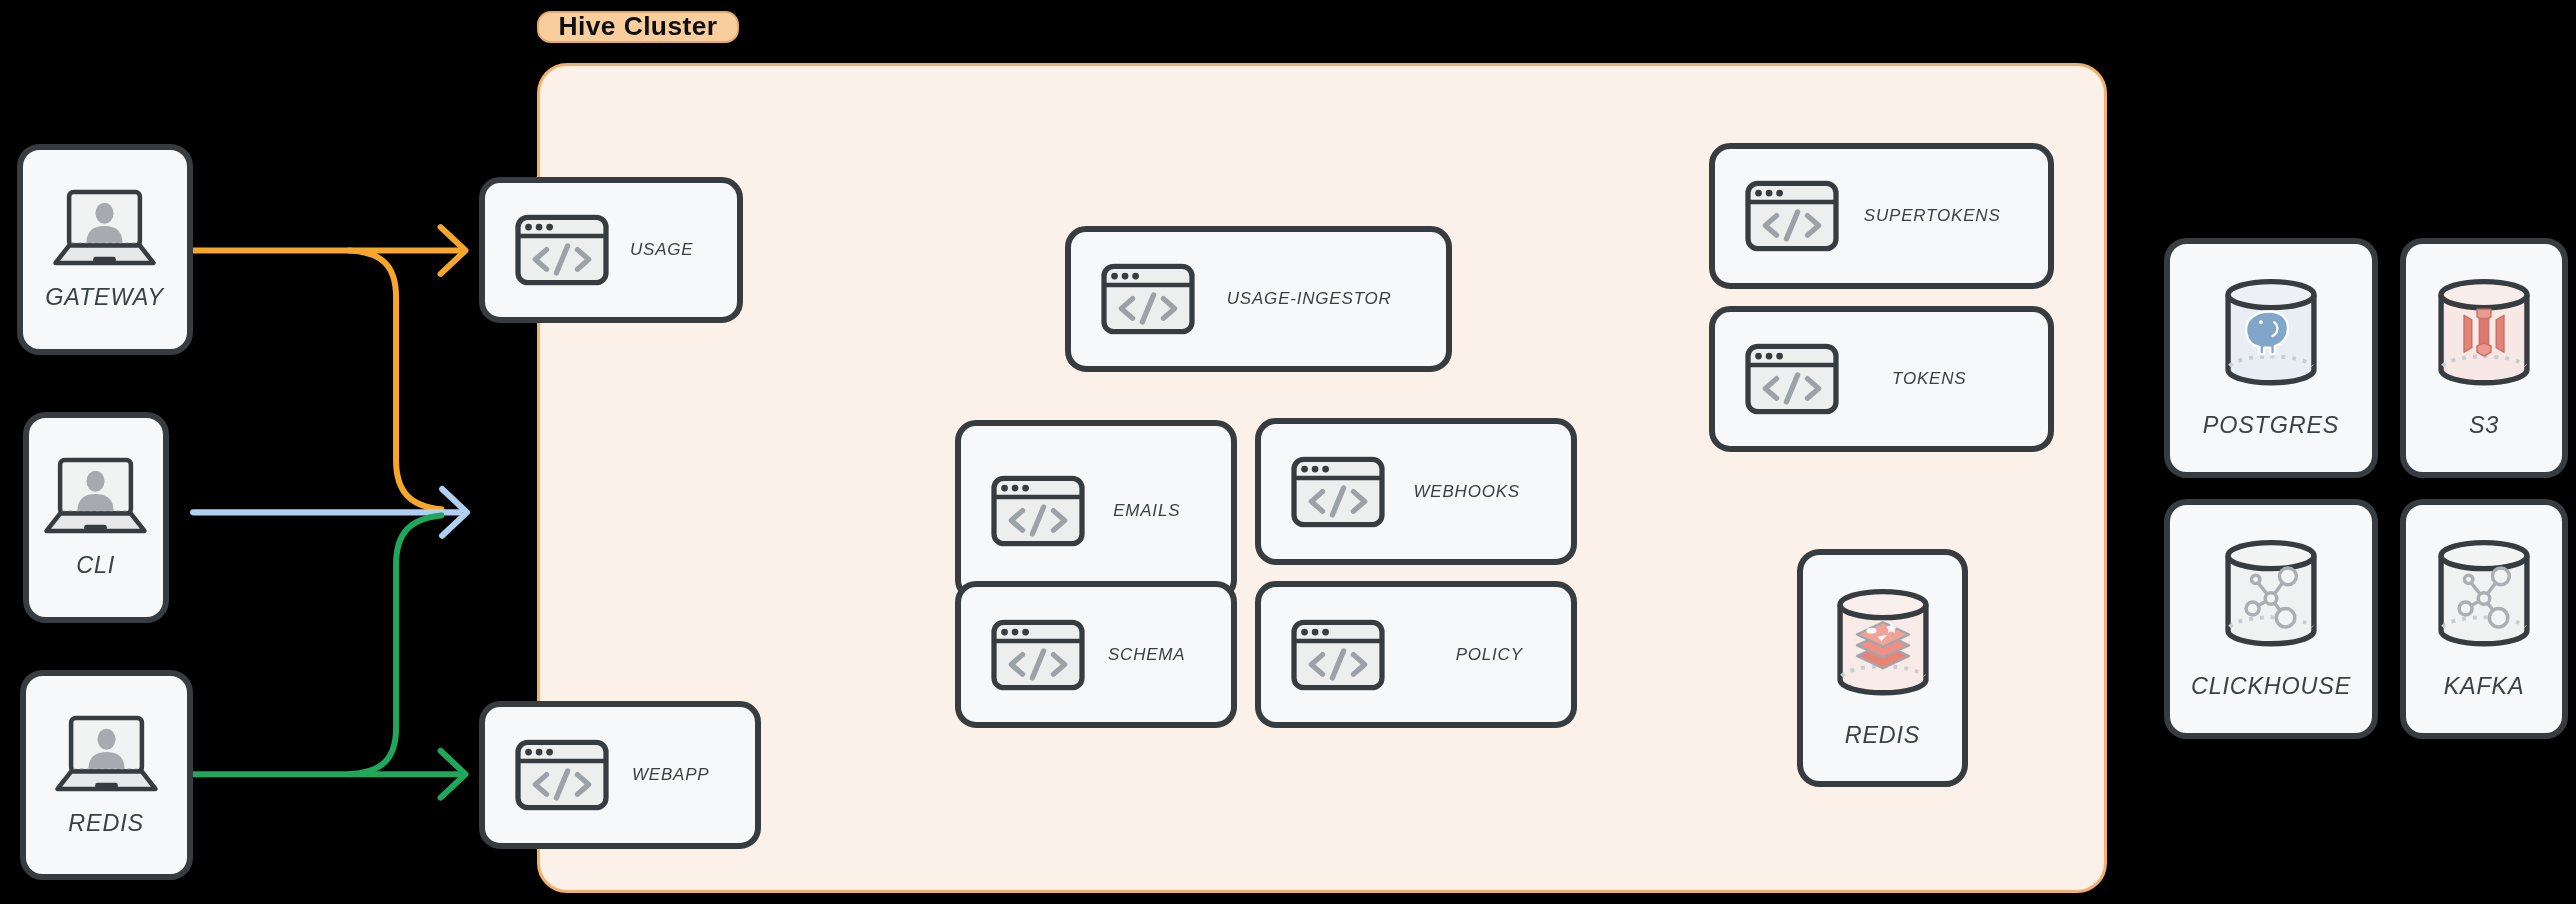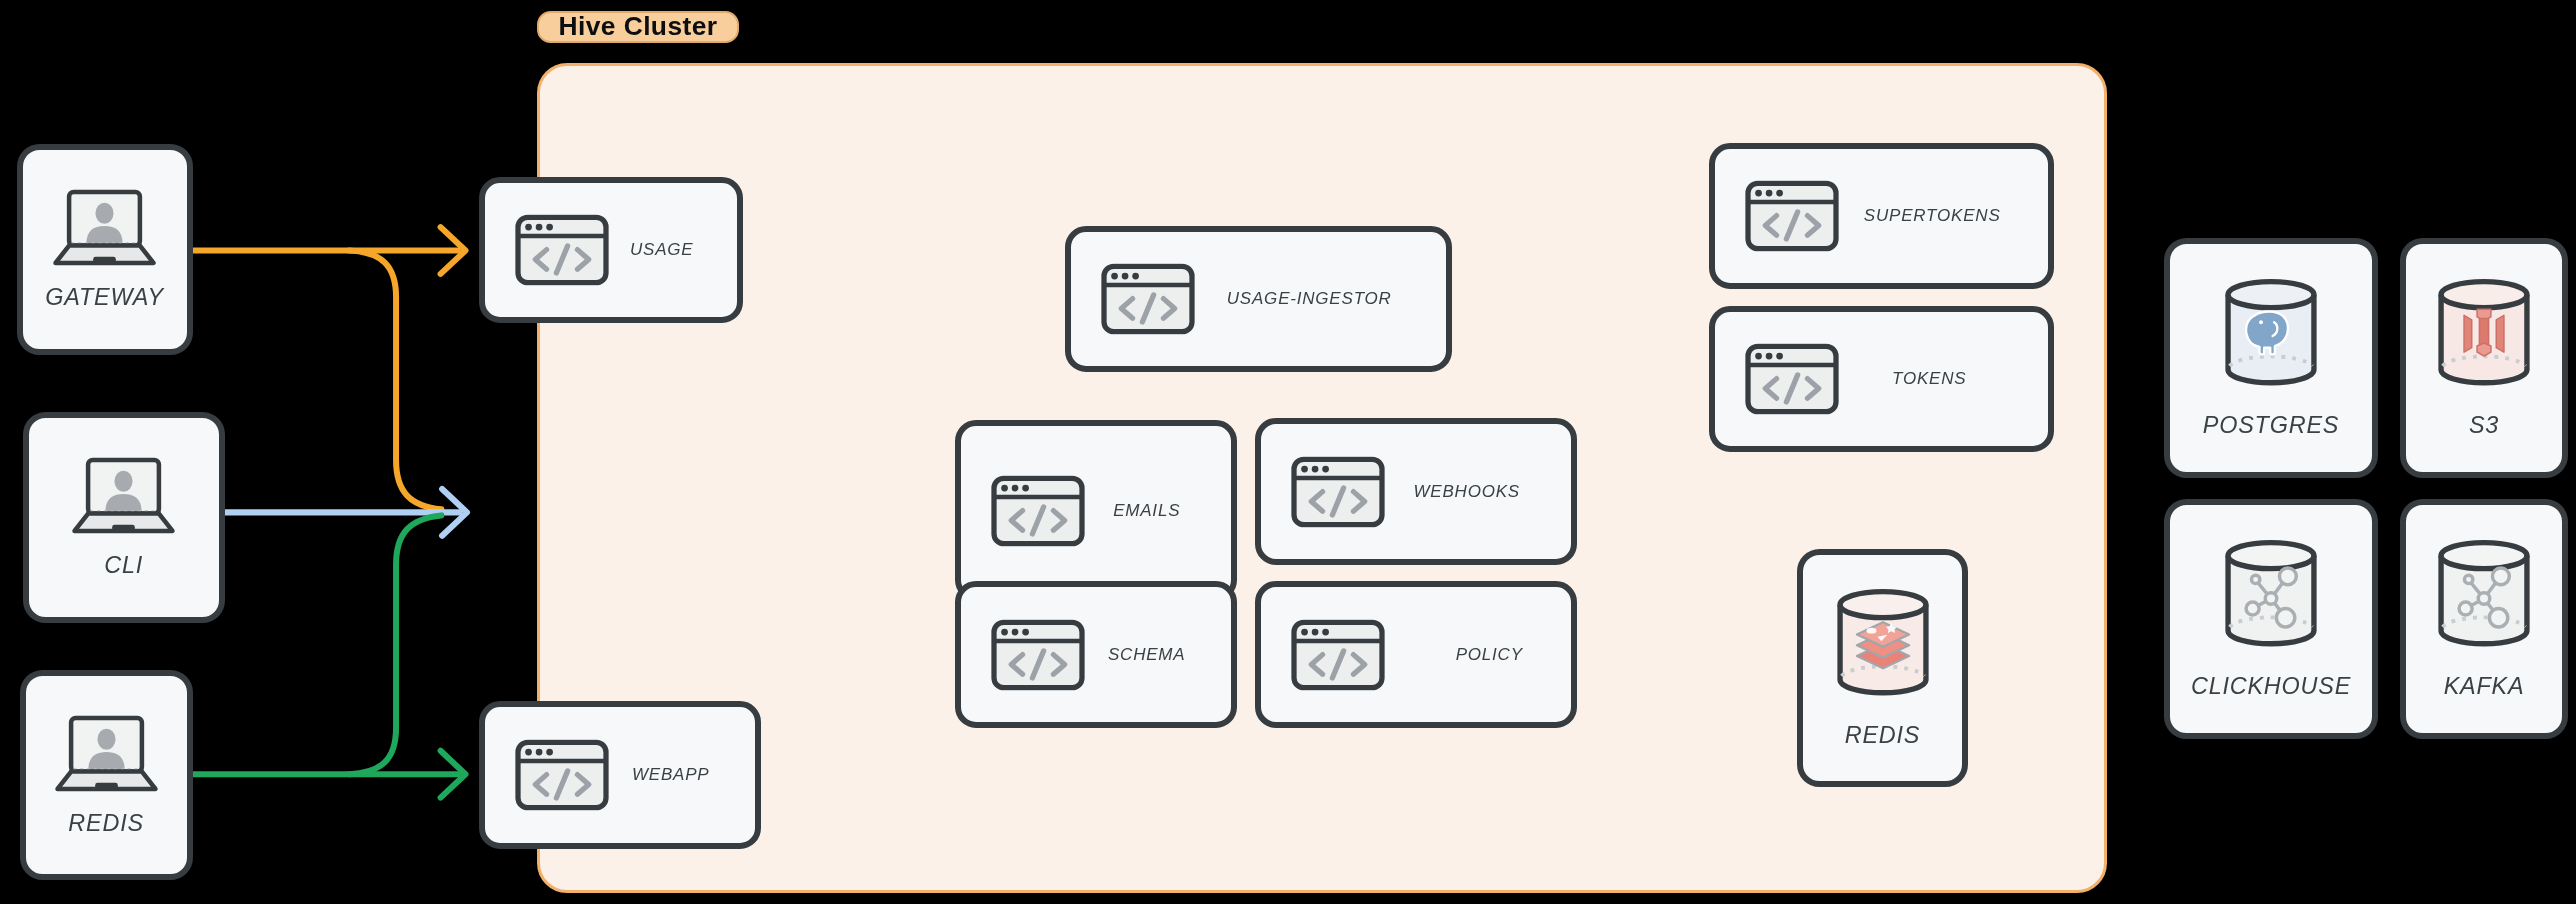--- a/index.html
+++ b/index.html
@@ -139,21 +139,21 @@
       <path d="M462 1026 C505 1024 524 1006 524 964 L524 748 C524 706 543 687 584 683"></path>
     </g>
   </svg>
 
   <div class="node v actor" style="left:16.6px;top:144px;width:176px;height:211px">
     <svg class="icon laptop" viewBox="0 0 150 108">
         <use href="#sym-laptop-user"></use>
       </svg>
     <span class="lbl">GATEWAY</span>
   </div>
-  <div class="node v actor" style="left:22.6px;top:412px;width:202px;height:211px">
+  <div class="node v actor" style="left:22.6px;top:412px;width:146px;height:211px">
     <svg class="icon laptop" viewBox="0 0 150 108">
         <use href="#sym-laptop-user"></use>
       </svg>
     <span class="lbl">CLI</span>
   </div>
   <div class="node v actor" style="left:19.6px;top:670px;width:173px;height:210px">
     <svg class="icon laptop" viewBox="0 0 150 108">
         <use href="#sym-laptop-user"></use>
       </svg>
     <span class="lbl">REDIS</span>

